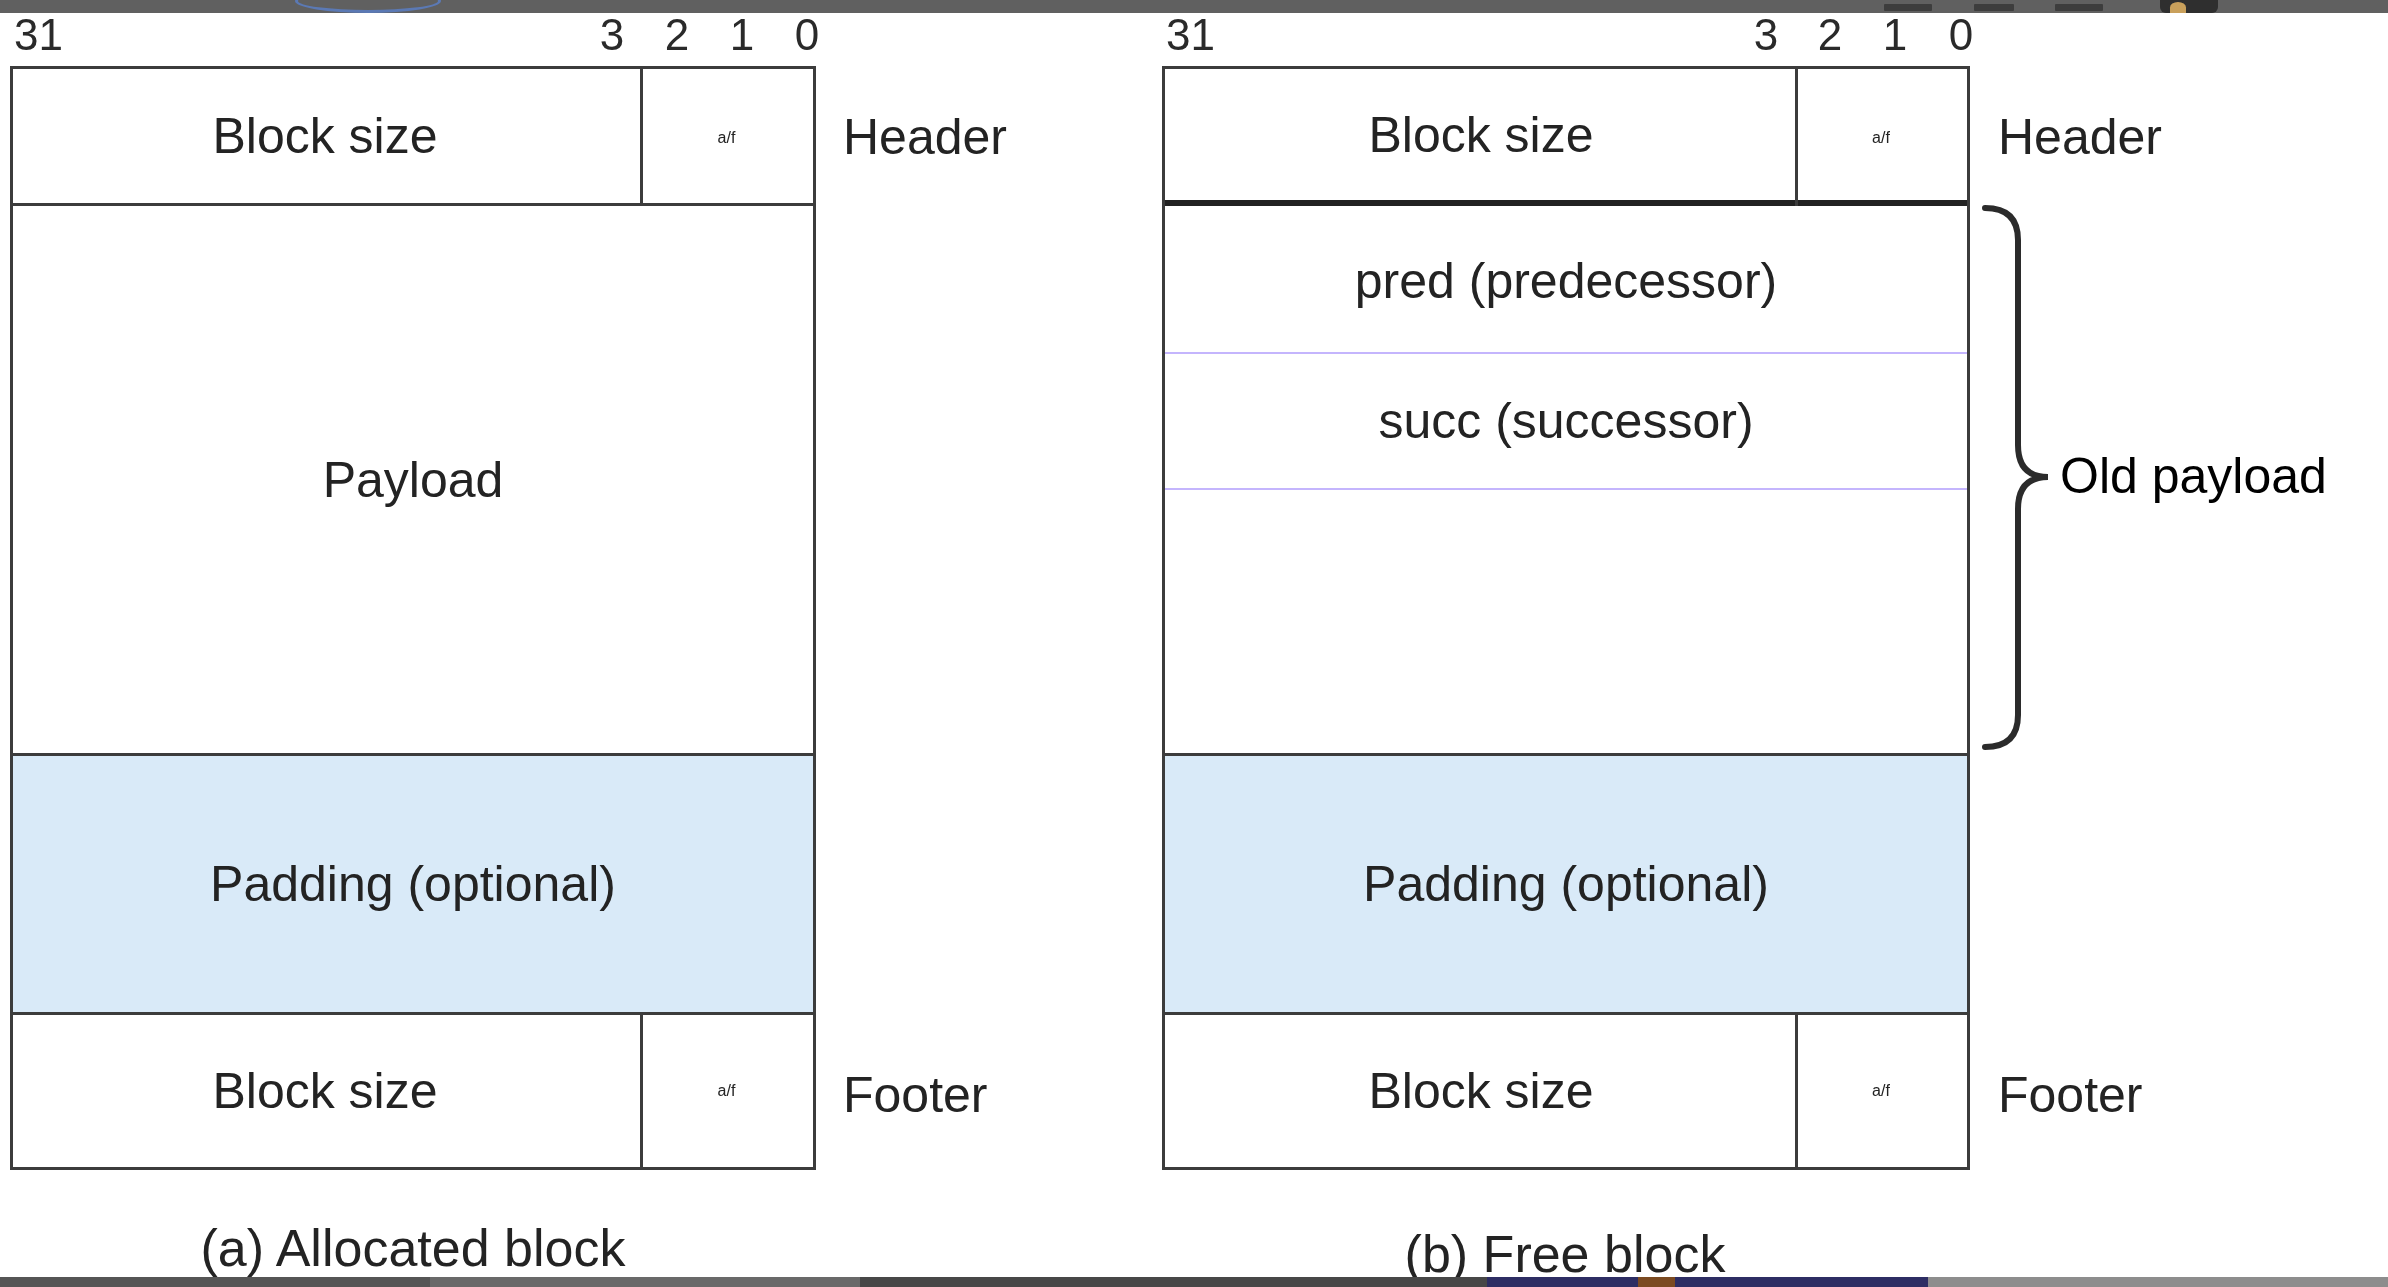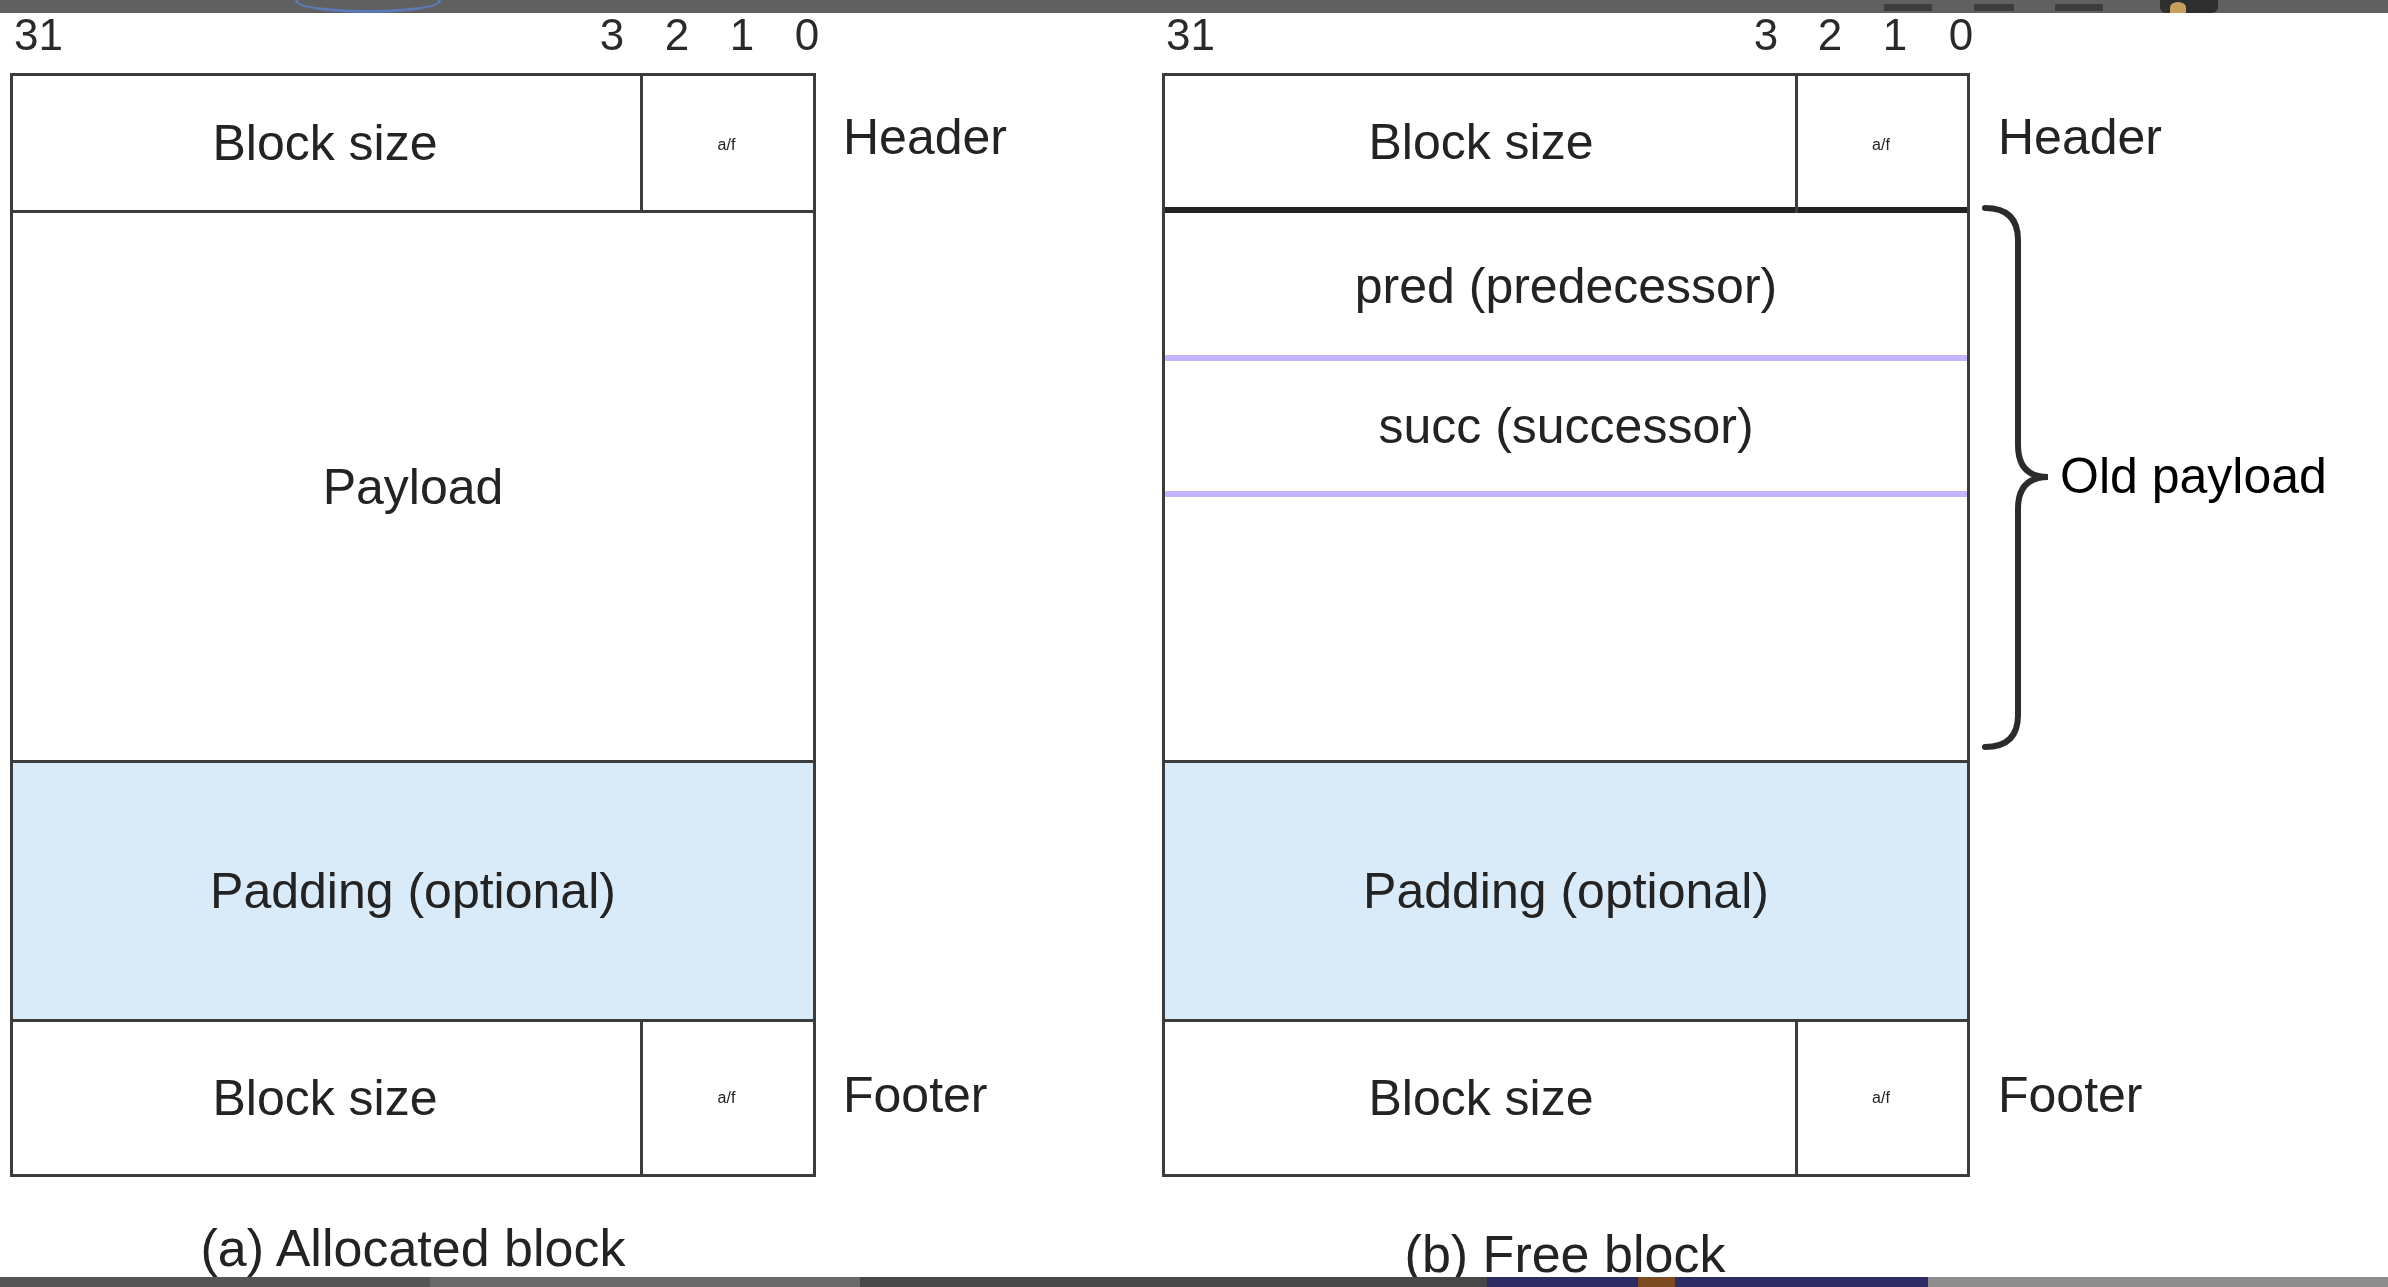--- a/index.html
+++ b/index.html
@@ -23,28 +23,28 @@
   .bseg.s1{left:0;width:430px;background:#555555;}
   .bseg.s2{left:430px;width:430px;background:#696969;}
   .bseg.s3{left:860px;width:627px;background:#474747;}
   .bseg.s4{left:1487px;width:441px;}
   .bseg.s5{left:1638px;width:37px;}
   .bseg.s6{left:1928px;width:460px;background:#8d8d8d;}
   
   .bit{position:absolute;top:12px;font-size:44px;line-height:46px;color:#2a2a2a;}
   .bit.ctr{transform:translateX(-50%);}
   
-  .blockbox{position:absolute;top:73px;height:1098px;border:3px solid #3c3c3c;background:#ffffff;}
+  .blockbox{position:absolute;top:66px;height:1098px;border:3px solid #3c3c3c;background:#ffffff;}
   .blockbox.left{left:10px;width:800px;}
   .blockbox.right{left:1162px;width:802px;}
   .row{position:absolute;left:0;width:100%;box-sizing:border-box;display:flex;align-items:center;justify-content:center;}
   .row .celltext{font-size:50px;letter-spacing:0px;}
   .hline{border-bottom:3px solid #3c3c3c;}
   .hline-thick{border-bottom:6px solid #222222;}
-  .hline-thin{border-bottom:6px solid #c4b5fd;}
+  .hline-thin{border-bottom:2px solid #c4b5fd;}
   .vdiv{position:absolute;width:3px;background:#3c3c3c;top:0;}
   
   .r-header{top:0;height:137px;}
   .l-payload{top:137px;height:550px;text-align:right;}
   .r-pred{top:140px;height:145px;}
   .r-succ{top:285px;height:136px;}
   .r-empty{top:421px;height:266px;}
   .r-padding{top:687px;height:259px;}
   .r-footer{top:946px;height:152px;}
   

